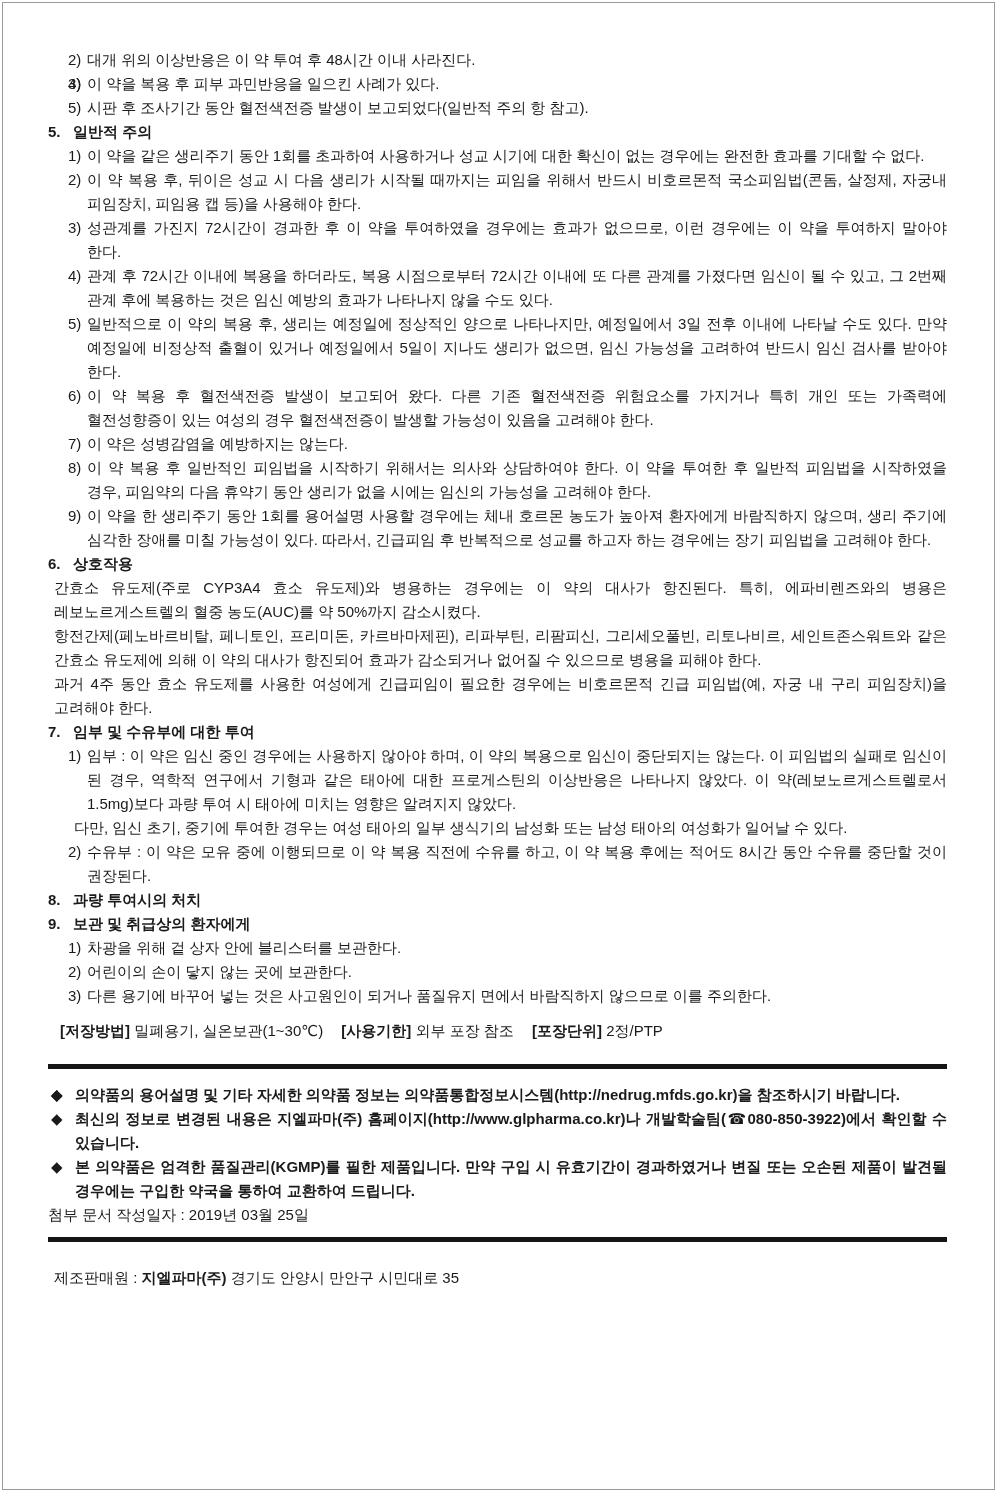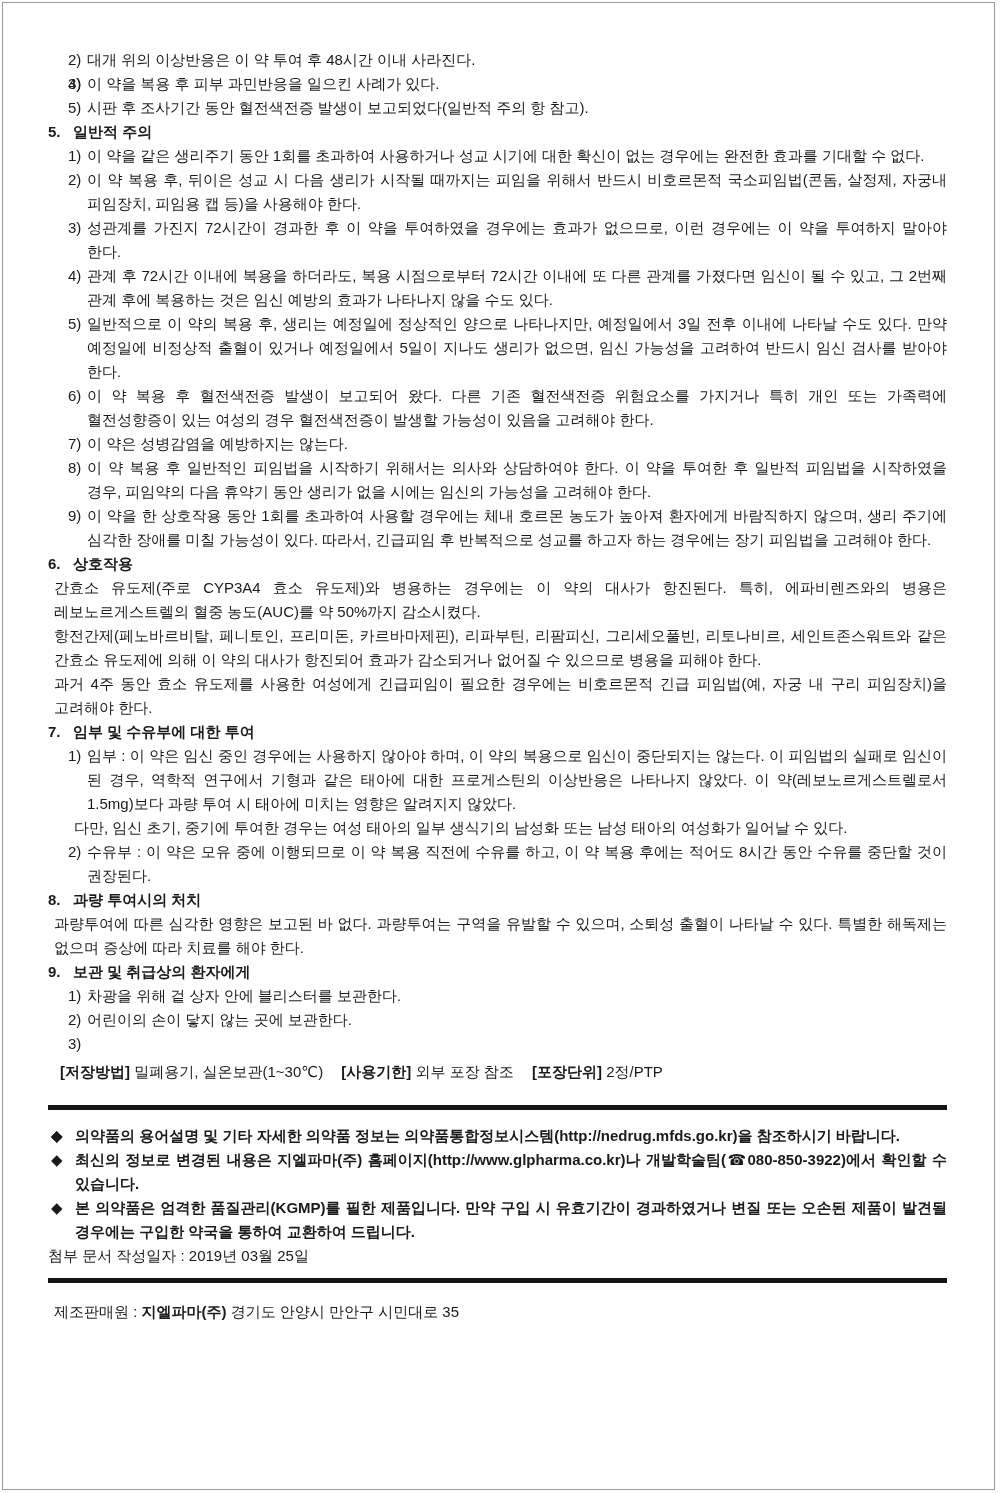--- a/index.html
+++ b/index.html
@@ -41,21 +41,21 @@
   .para{
     margin-left:6px;
     text-align:justify;
   }
   .subpara{
     margin-left:26px;
     text-align:justify;
   }
   
   .storage{
-    margin-top:28px;
+    margin-top:11px;
     padding-left:12px;
   }
   .storage b{font-weight:700;}
   .storage .sval{margin-right:14px;}
   
   .rule{
     height:5px;
     background:#151515;
     border:none;
     margin:0;
@@ -76,21 +76,21 @@
     font-weight:400;
     font-size:15px;
   }
   .dateline{
     text-align:left;
     font-weight:400;
     padding-right:0;
   }
   
   .footer{
-    margin-top:17px;
+    margin-top:24px;
     padding-left:6px;
     font-weight:400;
   }
   .footer .company{font-weight:700;}
 </style>
 </head>
 <body>
 
 <div class="page">
   <div class="content">
@@ -102,35 +102,34 @@
         <div class="item"><span class="inum">5)</span><span>시판 후 조사기간 동안 혈전색전증 발생이 보고되었다(일반적 주의 항 참고).</span></div>
         <div class="heading"><span class="hnum">5.</span><span>일반적 주의</span></div>
         <div class="item"><span class="inum">1)</span><span>이 약을 같은 생리주기 동안 1회를 초과하여 사용하거나 성교 시기에 대한 확신이 없는 경우에는 완전한 효과를 기대할 수 없다.</span></div>
         <div class="item"><span class="inum">2)</span><span>이 약 복용 후, 뒤이은 성교 시 다음 생리가 시작될 때까지는 피임을 위해서 반드시 비호르몬적 국소피임법(콘돔, 살정제, 자궁내 피임장치, 피임용 캡 등)을 사용해야 한다.</span></div>
         <div class="item"><span class="inum">3)</span><span>성관계를 가진지 72시간이 경과한 후 이 약을 투여하였을 경우에는 효과가 없으므로, 이런 경우에는 이 약을 투여하지 말아야 한다.</span></div>
         <div class="item"><span class="inum">4)</span><span>관계 후 72시간 이내에 복용을 하더라도, 복용 시점으로부터 72시간 이내에 또 다른 관계를 가졌다면 임신이 될 수 있고, 그 2번째 관계 후에 복용하는 것은 임신 예방의 효과가 나타나지 않을 수도 있다.</span></div>
         <div class="item"><span class="inum">5)</span><span>일반적으로 이 약의 복용 후, 생리는 예정일에 정상적인 양으로 나타나지만, 예정일에서 3일 전후 이내에 나타날 수도 있다. 만약 예정일에 비정상적 출혈이 있거나 예정일에서 5일이 지나도 생리가 없으면, 임신 가능성을 고려하여 반드시 임신 검사를 받아야 한다.</span></div>
         <div class="item"><span class="inum">6)</span><span>이 약 복용 후 혈전색전증 발생이 보고되어 왔다. 다른 기존 혈전색전증 위험요소를 가지거나 특히 개인 또는 가족력에 혈전성향증이 있는 여성의 경우 혈전색전증이 발생할 가능성이 있음을 고려해야 한다.</span></div>
         <div class="item"><span class="inum">7)</span><span>이 약은 성병감염을 예방하지는 않는다.</span></div>
         <div class="item"><span class="inum">8)</span><span>이 약 복용 후 일반적인 피임법을 시작하기 위해서는 의사와 상담하여야 한다. 이 약을 투여한 후 일반적 피임법을 시작하였을 경우, 피임약의 다음 휴약기 동안 생리가 없을 시에는 임신의 가능성을 고려해야 한다.</span></div>
-        <div class="item"><span class="inum">9)</span><span>이 약을 한 상호작용 동안 1회를 초과하여 사용할 경우에는 체내 호르몬 농도가 높아져 환자에게 바람직하지 않으며, 생리 주기에 심각한 장애를 미칠 가능성이 있다. 따라서, 긴급피임 후 반복적으로 성교를 하고자 하는 경우에는 장기 피임법을 고려해야 한다.</span></div>
+        <div class="item"><span class="inum">9)</span><span>이 약을 한 생리주기 동안 1회를 용어설명 사용할 경우에는 체내 호르몬 농도가 높아져 환자에게 바람직하지 않으며, 생리 주기에 심각한 장애를 미칠 가능성이 있다. 따라서, 긴급피임 후 반복적으로 성교를 하고자 하는 경우에는 장기 피임법을 고려해야 한다.</span></div>
         <div class="heading"><span class="hnum">6.</span><span>상호작용</span></div>
         <div class="para">간효소 유도제(주로 CYP3A4 효소 유도제)와 병용하는 경우에는 이 약의 대사가 항진된다. 특히, 에파비렌즈와의 병용은 레보노르게스트렐의 혈중 농도(AUC)를 약 50%까지 감소시켰다.</div>
         <div class="para">항전간제(페노바르비탈, 페니토인, 프리미돈, 카르바마제핀), 리파부틴, 리팜피신, 그리세오풀빈, 리토나비르, 세인트존스워트와 같은 간효소 유도제에 의해 이 약의 대사가 항진되어 효과가 감소되거나 없어질 수 있으므로 병용을 피해야 한다.</div>
         <div class="para">과거 4주 동안 효소 유도제를 사용한 여성에게 긴급피임이 필요한 경우에는 비호르몬적 긴급 피임법(예, 자궁 내 구리 피임장치)을 고려해야 한다.</div>
         <div class="heading"><span class="hnum">7.</span><span>임부 및 수유부에 대한 투여</span></div>
         <div class="item"><span class="inum">1)</span><span>임부 : 이 약은 임신 중인 경우에는 사용하지 않아야 하며, 이 약의 복용으로 임신이 중단되지는 않는다. 이 피임법의 실패로 임신이 된 경우, 역학적 연구에서 기형과 같은 태아에 대한 프로게스틴의 이상반응은 나타나지 않았다. 이 약(레보노르게스트렐로서 1.5mg)보다 과량 투여 시 태아에 미치는 영향은 알려지지 않았다.</span></div>
         <div class="subpara">다만, 임신 초기, 중기에 투여한 경우는 여성 태아의 일부 생식기의 남성화 또는 남성 태아의 여성화가 일어날 수 있다.</div>
         <div class="item"><span class="inum">2)</span><span>수유부 : 이 약은 모유 중에 이행되므로 이 약 복용 직전에 수유를 하고, 이 약 복용 후에는 적어도 8시간 동안 수유를 중단할 것이 권장된다.</span></div>
         <div class="heading"><span class="hnum">8.</span><span>과량 투여시의 처치</span></div>
-        <div class="para">과량투여에 따른 심각한 영향은 보고된 바 없다. 과량투여는 구역을 유발할 수 있으며, 소퇴성 출혈이 나타날 수 있다. 특별한 해독제는 없으며 증상에 따라 치료를 해야 한다.</div>
         <div class="heading"><span class="hnum">9.</span><span>보관 및 취급상의 환자에게</span></div>
         <div class="item"><span class="inum">1)</span><span>차광을 위해 겉 상자 안에 블리스터를 보관한다.</span></div>
         <div class="item"><span class="inum">2)</span><span>어린이의 손이 닿지 않는 곳에 보관한다.</span></div>
-        <div class="item"><span class="inum">3)</span></div>
+        <div class="item"><span class="inum">3)</span><span>다른 용기에 바꾸어 넣는 것은 사고원인이 되거나 품질유지 면에서 바람직하지 않으므로 이를 주의한다.</span></div>
       </div>
 
     <div class="storage">
       <b>[저장방법]</b>
       <span class="sval">밀폐용기, 실온보관(1~30℃)</span>
       <b>[사용기한]</b>
       <span class="sval">외부 포장 참조</span>
       <b>[포장단위]</b>
       <span class="sval">2정/PTP</span>
     </div>

